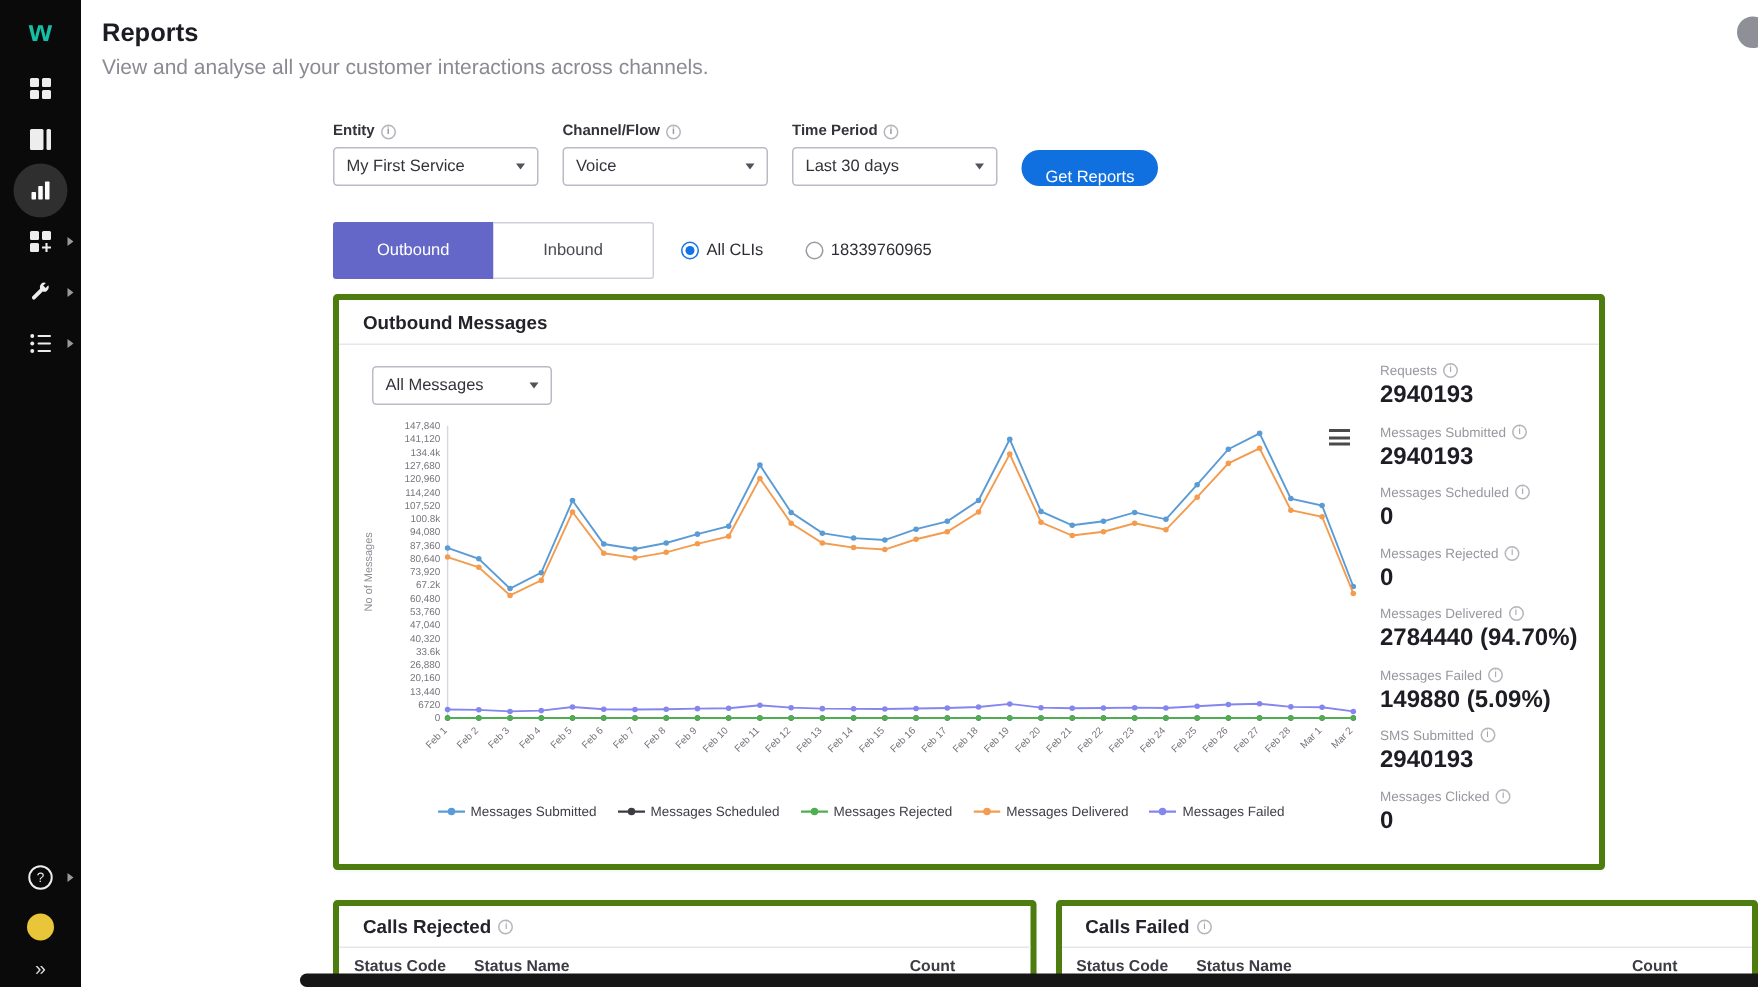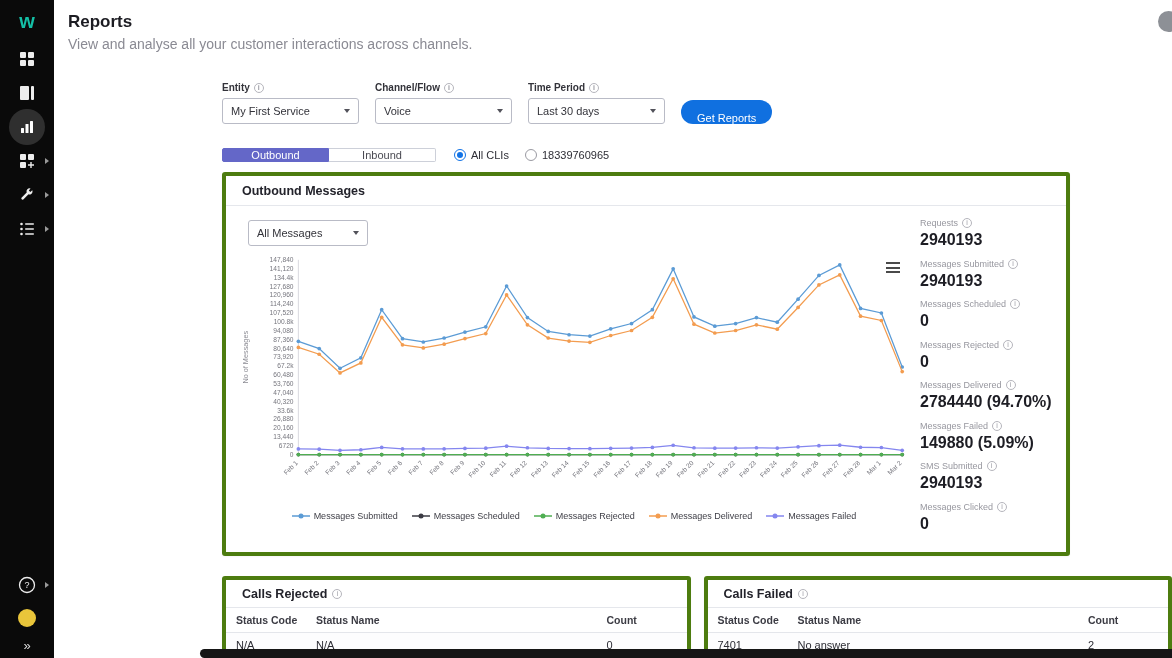--- a/index.html
+++ b/index.html
@@ -44,25 +44,25 @@
     border-top:4px solid #52525a; }
   .btn-primary { height:23px; padding:12px 16px; border:none; border-radius:12px; background:#1070e0;
     color:#fff; font-size:11px; font-family:"Liberation Sans",sans-serif; cursor:pointer; }
 
   .info-icon { display:inline-flex; width:10px; height:10px; border:1px solid #b5b5bc; border-radius:50%;
     font-size:7px; line-height:8px; align-items:center; justify-content:center; color:#9a9aa2;
     font-style:normal; flex:0 0 auto; }
 
   
   .tab-row { display:flex; align-items:center; margin-top:24px; }
-  .tab { width:107px; height:14px; display:flex; align-items:center; justify-content:center;
+  .tab { width:107px; height:38px; display:flex; align-items:center; justify-content:center;
     font-size:11px; cursor:pointer; }
   .tab.active { background:#6467c8; color:#fff; border:1px solid #6467c8; border-radius:2px 0 0 2px; }
   .tab.inactive { background:#fff; color:#4a4a52; border:1px solid #cdd0d9; border-left:none; border-radius:0 2px 2px 0; }
-  .radio-group { display:flex; align-items:center; gap:16px; margin-left:18px; }
+  .radio-group { display:flex; align-items:center; gap:28px; margin-left:18px; }
   .radio { display:flex; align-items:center; gap:5px; font-size:11px; color:#2e2e36; cursor:pointer; }
   .rdot { width:12px; height:12px; border-radius:50%; border:1px solid #9a9aa2;
     display:flex; align-items:center; justify-content:center; background:#fff; }
   .rdot.selected { border-color:#1273e6; }
   .rinner { display:none; width:6px; height:6px; border-radius:50%; background:#1273e6; }
   .rdot.selected .rinner { display:block; }
 
   
   .card { background:#fff; border:4px solid #4d7c0f; border-radius:3px; box-shadow:0 1px 2px rgba(0,0,0,.04); }
   .chart-card { width:848px; margin-top:10px; }

